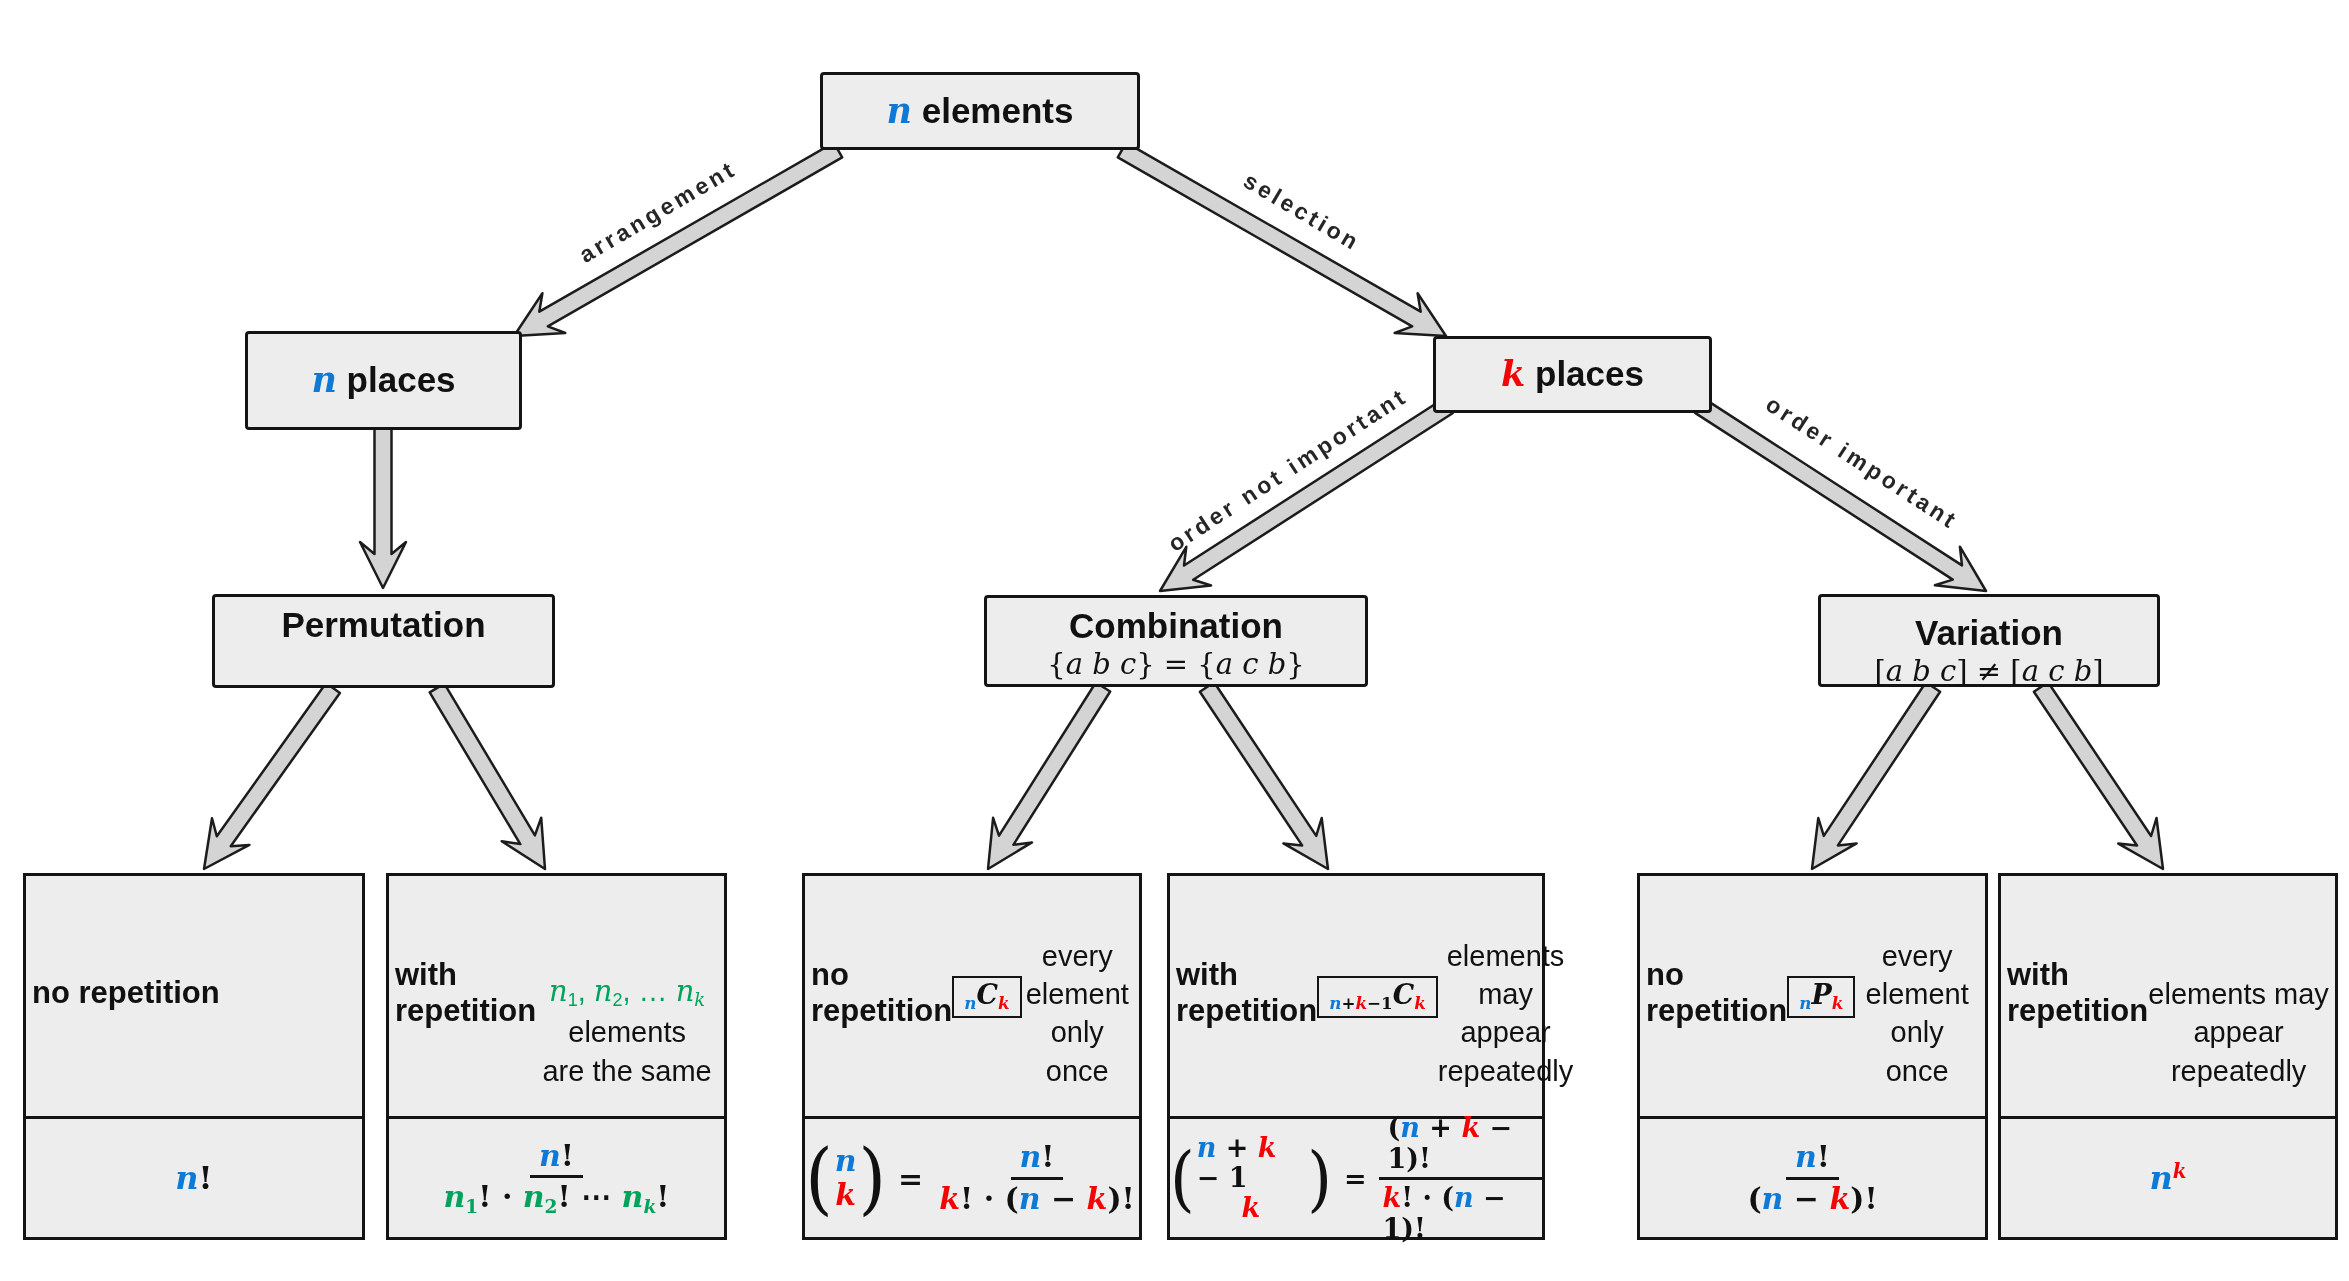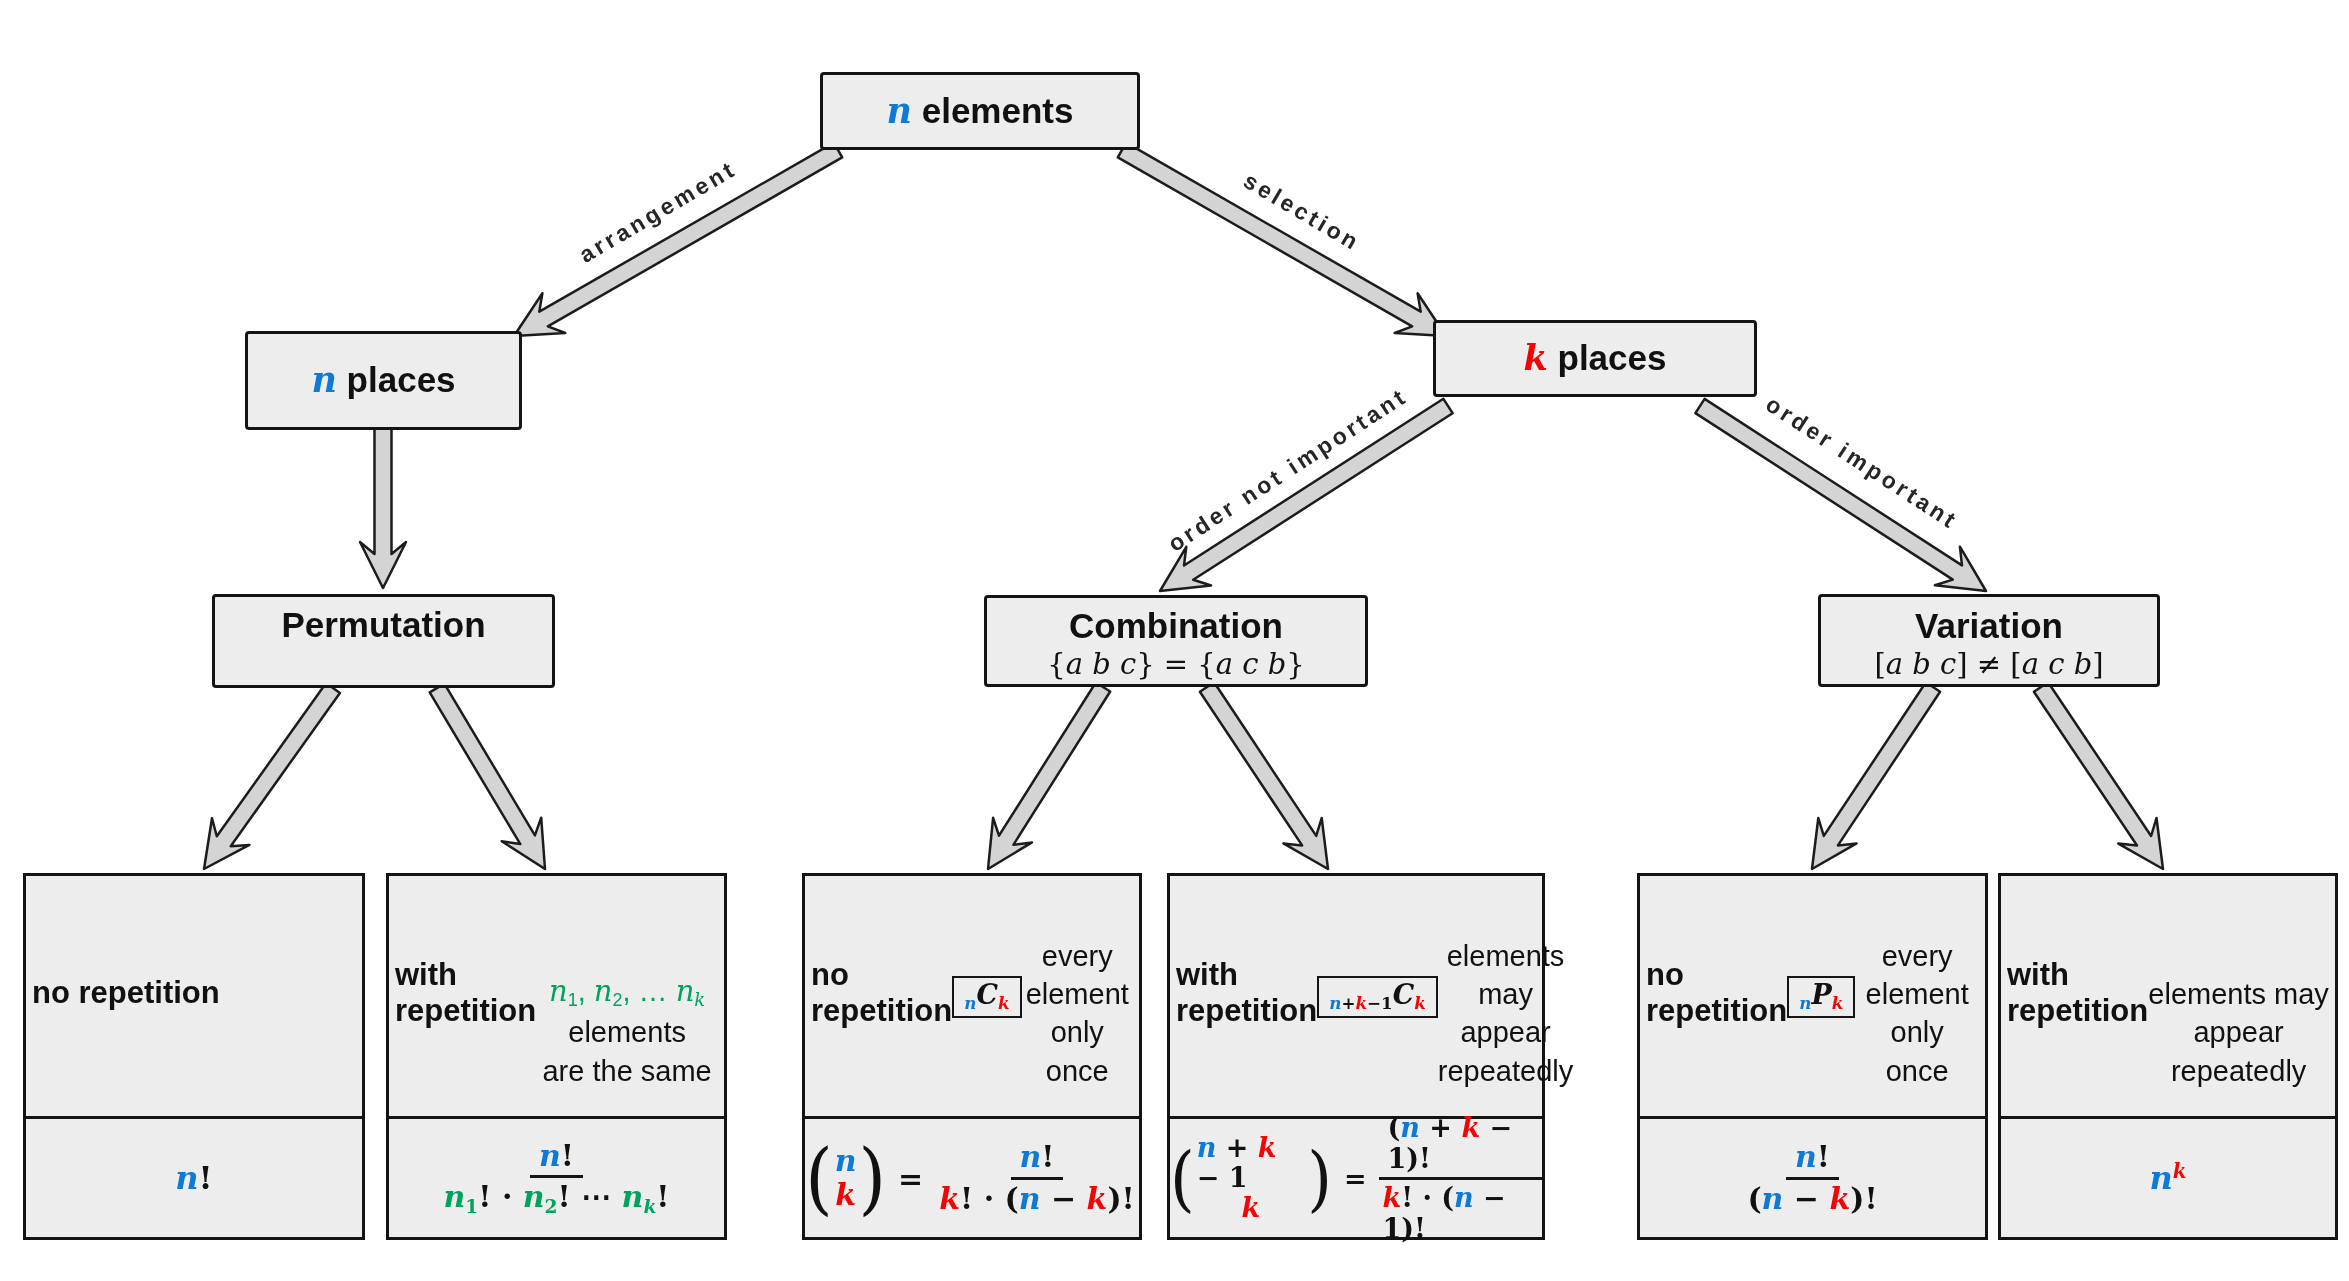--- a/index.html
+++ b/index.html
@@ -69,34 +69,34 @@
     </svg>
 
   <div class="node" style="left:820px;top:72px;width:320px;height:78px">
     <div class="node-title"><span class="mv c-b">n</span><span> elements</span></div>
   </div>
 
   <div class="node" style="left:245px;top:331px;width:277px;height:99px">
     <div class="node-title"><span class="mv c-b">n</span><span> places</span></div>
   </div>
 
-  <div class="node" style="left:1433px;top:320px;width:324px;height:77px">
+  <div class="node" style="left:1433px;top:336px;width:279px;height:77px">
     <div class="node-title"><span class="mv c-r">k</span><span> places</span></div>
   </div>
 
   <div class="node top-align" style="left:212px;top:594px;width:343px;height:94px">
     <div class="node-title"><span>Permutation</span></div>
   </div>
 
   <div class="node top-align" style="left:984px;top:595px;width:384px;height:92px;">
     <div class="node-title"><span>Combination</span></div>
     <div class="node-sub"><span>{</span><span class="mv">a b c</span><span>} = {</span><span class="mv">a c b</span><span>}</span></div>
   </div>
 
-  <div class="node top-align" style="left:1818px;top:594px;width:342px;height:93px;padding-top:9px">
+  <div class="node top-align" style="left:1818px;top:594px;width:342px;height:93px;padding-top:16px">
     <div class="node-title"><span>Variation</span></div>
     <div class="node-sub"><span>[</span><span class="mv">a b c</span><span>] ≠ [</span><span class="mv">a c b</span><span>]</span></div>
   </div>
 
   <div class="edge-label" style="left:658px;top:212px;transform:translate(-50%,-50%) rotate(-30.5deg)">arrangement</div>
   <div class="edge-label" style="left:1302px;top:212px;transform:translate(-50%,-50%) rotate(30.5deg)">selection</div>
   <div class="edge-label" style="left:1288px;top:470px;transform:translate(-50%,-50%) rotate(-33deg)">order not important</div>
   <div class="edge-label" style="left:1862px;top:463px;transform:translate(-50%,-50%) rotate(33deg)">order important</div>
 
   <div class="leaf" style="left:23px;top:873px;width:342px">

